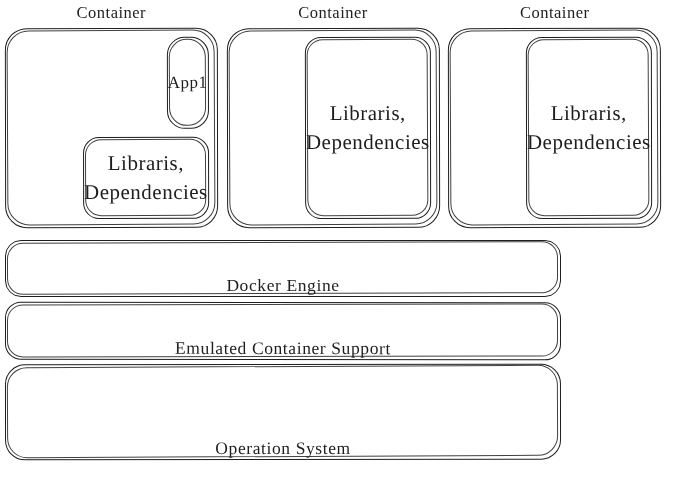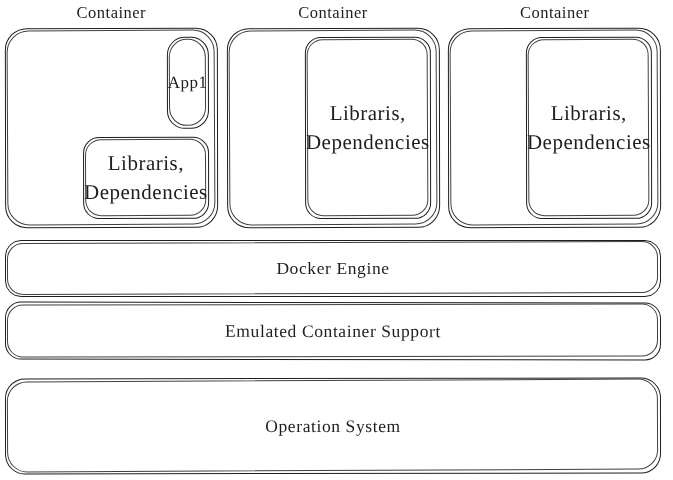--- a/index.html
+++ b/index.html
@@ -82,31 +82,31 @@
     justify-content: center;
     font-size: 21px;
     line-height: 1.4;
     letter-spacing: 0.5px;
     text-align: center;
   }
 
   .layer {
     position: absolute;
     left: 5px;
-    width: 656px;
+    width: 556px;
     border-radius: 16px;
     display: flex;
-    align-items: center;
+    align-items: flex-end;
     justify-content: center;
     font-size: 17.5px;
     letter-spacing: 0.6px;
   }
   .layer-docker   { top: 240px; height: 57px; }
   .layer-emulated { top: 302px; height: 58px; transform: rotate(0.08deg); }
-  .layer-os       { top: 378px; height: 96px; border-radius: 20px; transform: rotate(-0.08deg); }
+  .layer-os       { top: 364px; height: 96px; border-radius: 20px; transform: rotate(-0.08deg); }
 </style>
 </head>
 <body>
 
 <div class="canvas">
 
   <div class="containers-row">
 
     <div class="container-group">
       <div class="container-title">Container</div>

